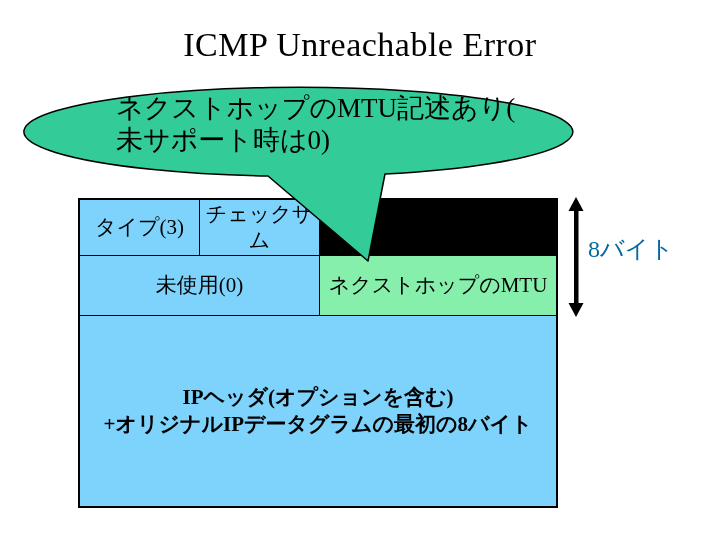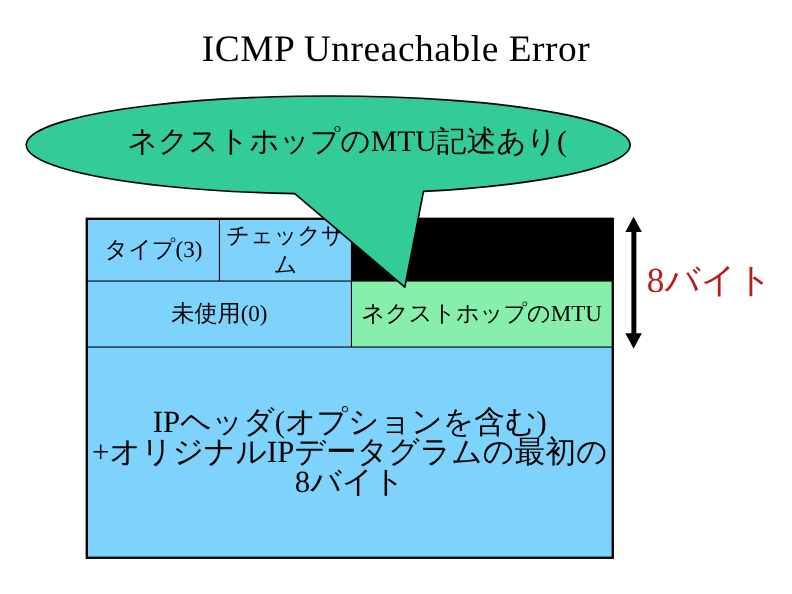--- a/index.html
+++ b/index.html
@@ -55,55 +55,56 @@
     font-size: 21px;
     line-height: 1.2;
   }
   .cell-blue {
     background: #86efac;
   }
   #cell-unused { grid-column: 1 / span 2; }
   #cell-payload {
     grid-column: 1 / span 3;
     flex-direction: column;
-    font-size: 28px;
+    font-size: 21px;
     line-height: 27px;
+    font-weight: bold;
   }
 
   
   #overlay-svg {
     position: absolute;
     left: 0;
     top: 0;
     width: 720px;
     height: 540px;
     z-index: 2;
     pointer-events: none;
   }
 
   
   #callout-text {
     position: absolute;
     left: 116px;
-    top: 112px;
+    top: 92px;
     z-index: 3;
     font-size: 27px;
     line-height: 32px;
     color: #000000;
     white-space: nowrap;
   }
 
   
   #byte-range-label {
     position: absolute;
     left: 588px;
     top: 233px;
     z-index: 3;
-    font-size: 32px;
-    color: #b91c1c;
+    font-size: 24px;
+    color: #0369a1;
     white-space: nowrap;
   }
 </style>
 </head>
 <body>
 
 <div id="slide">
 
   <div id="slide-title">ICMP Unreachable Error</div>
 
@@ -124,17 +125,18 @@
 
     <g fill="#000000" stroke="none">
       <rect x="574" y="207" width="4.5" height="100"></rect>
       <polygon points="576,197 568.5,211 583.5,211"></polygon>
       <polygon points="576,317 568.5,303 583.5,303"></polygon>
     </g>
   </svg>
 
   <div id="callout-text">
     <div>ネクストホップのMTU記述あり(</div>
+    <div>未サポート時は0)</div>
   </div>
 
   <div id="byte-range-label">8バイト</div>
 
 </div>
 
 </body></html>

